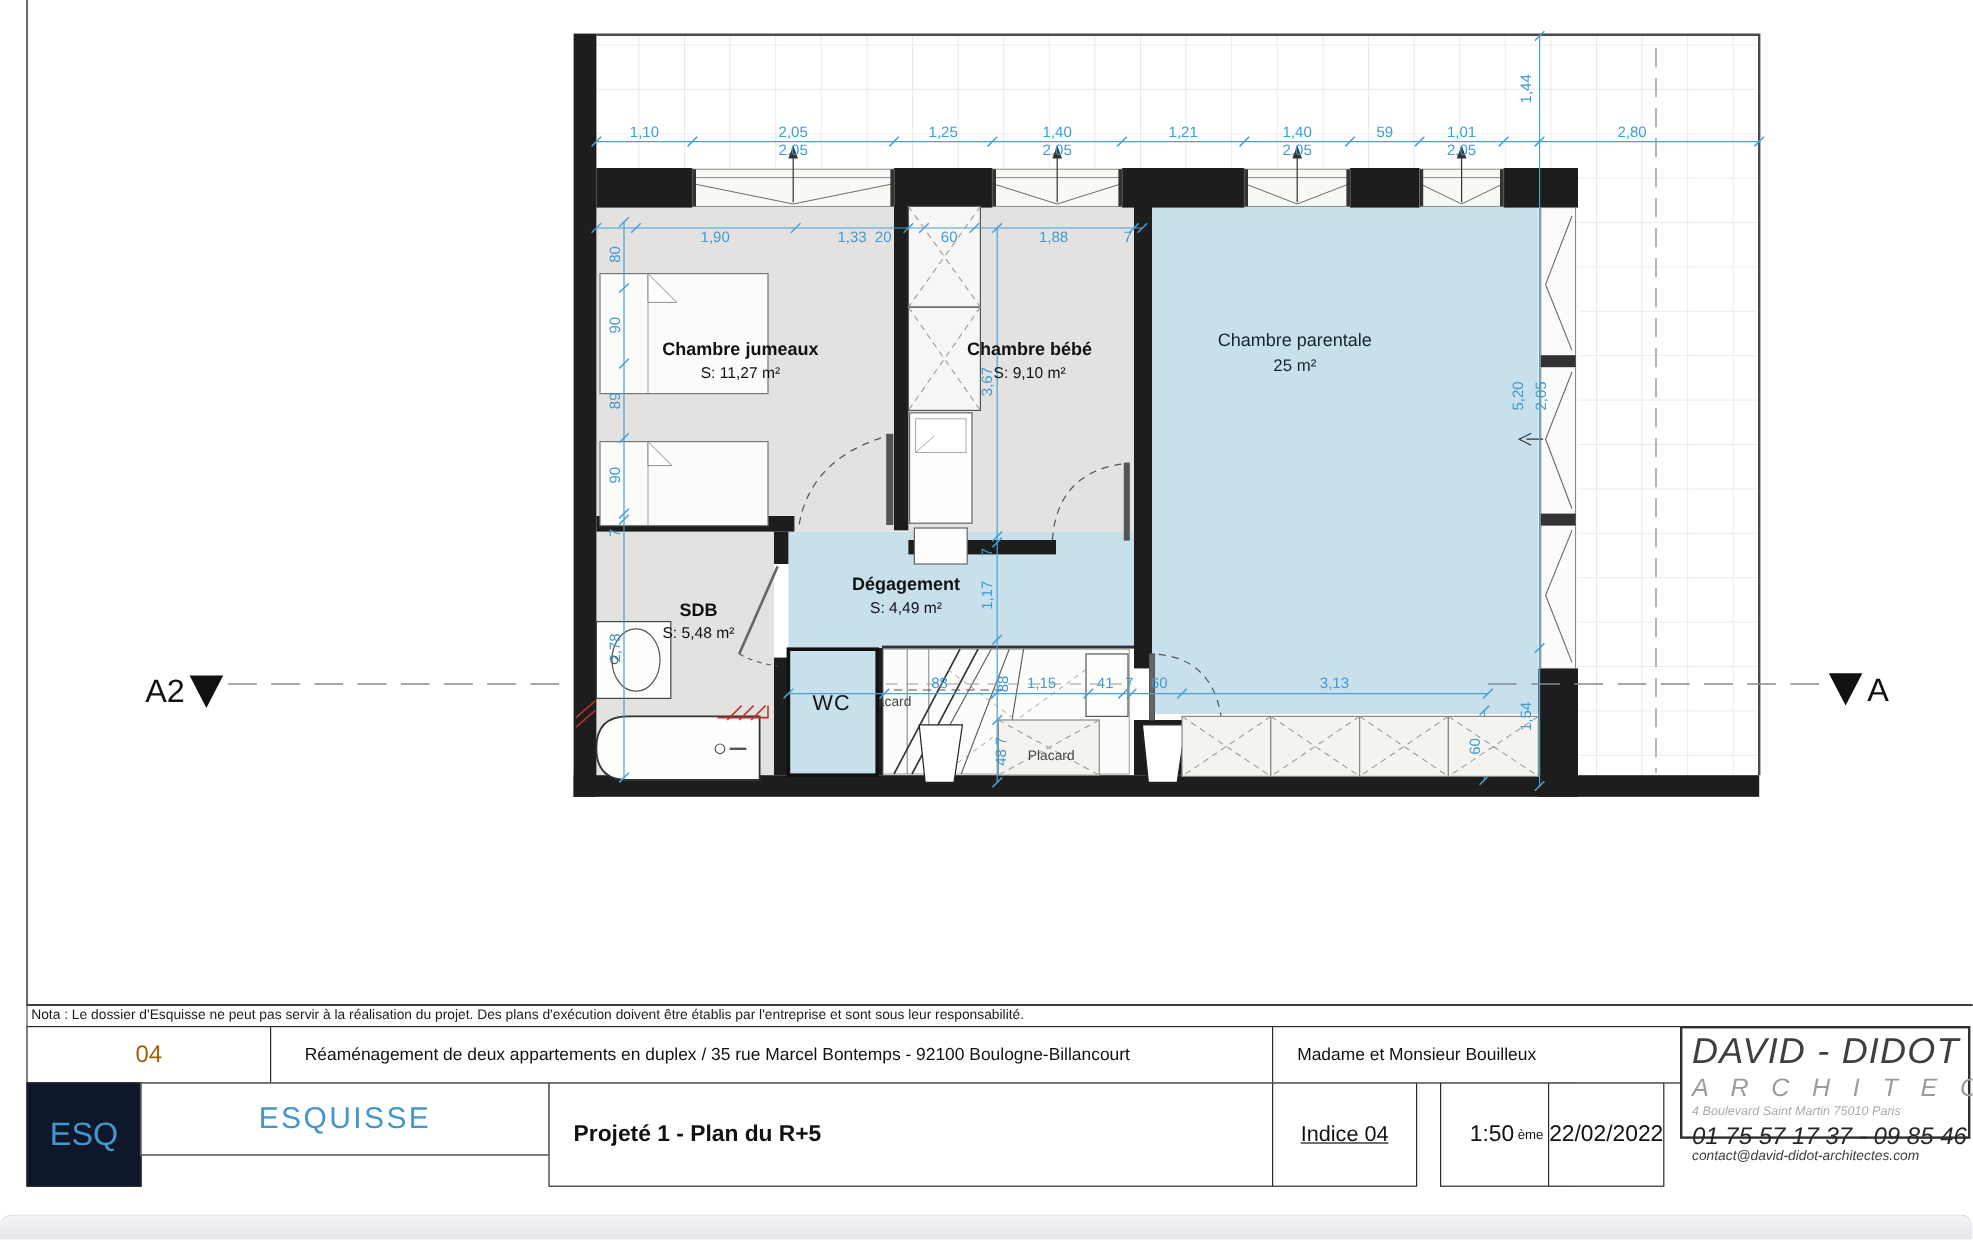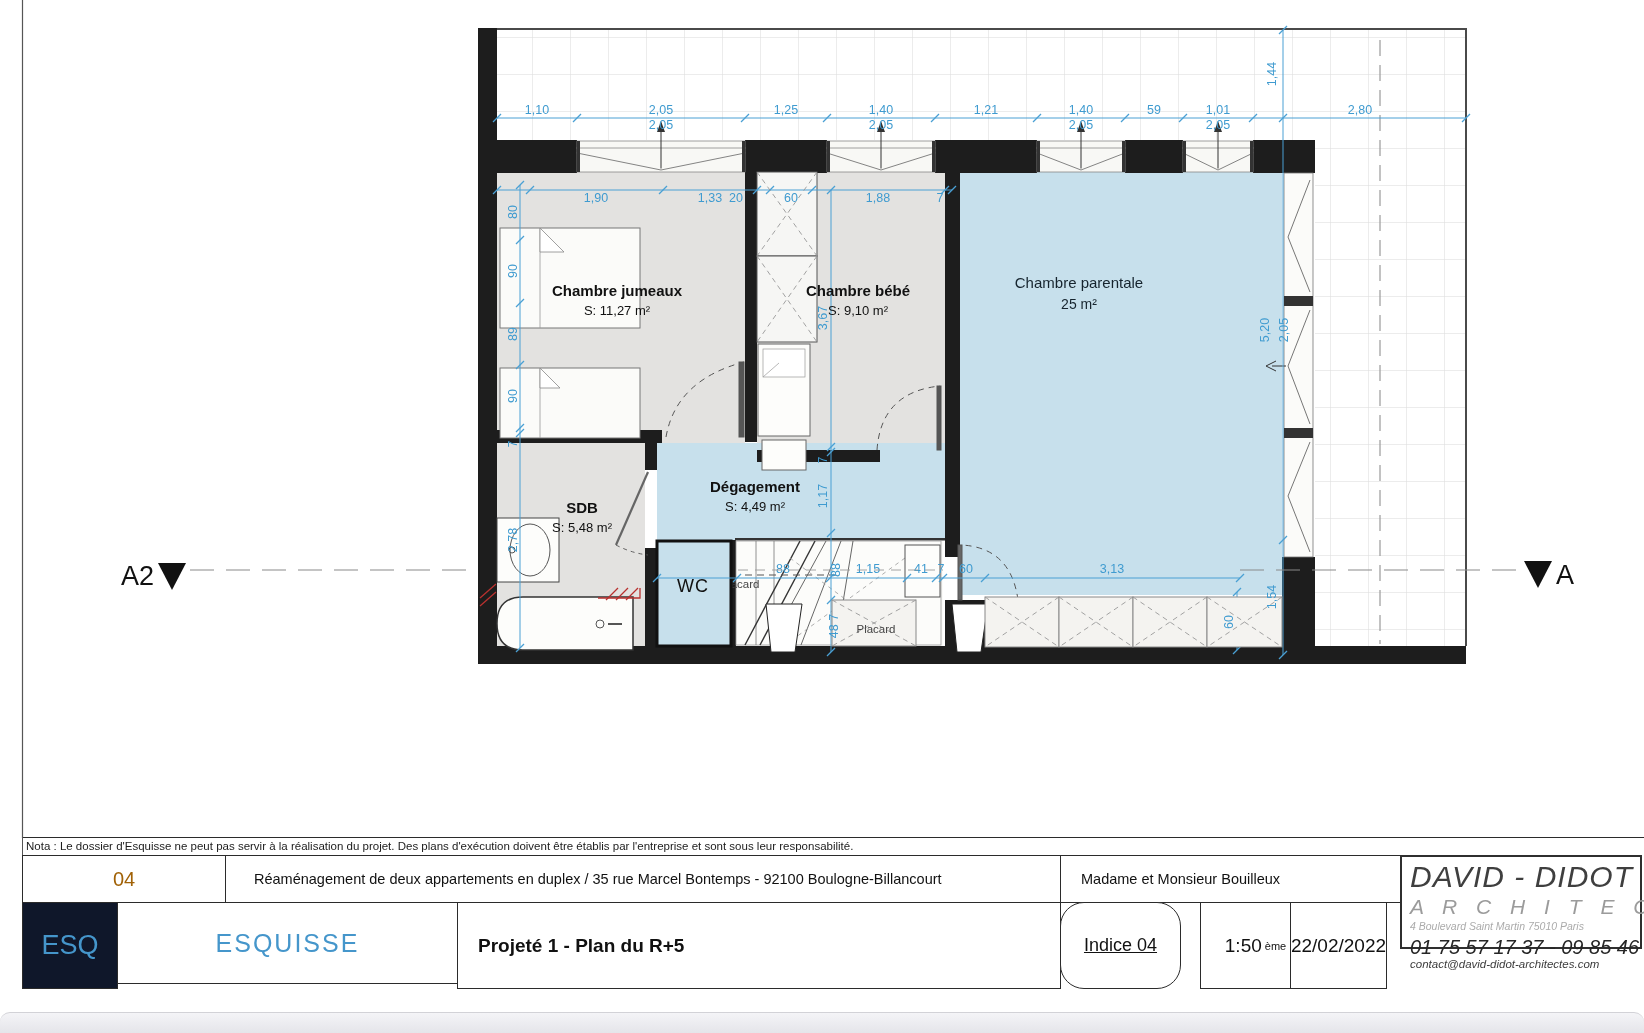--- a/index.html
+++ b/index.html
@@ -362,23 +362,23 @@
 <div class="rule"></div>
 <div class="sheet-edge"></div>
 <div class="nota">Nota : Le dossier d'Esquisse ne peut pas servir à la réalisation du projet. Des plans d'exécution doivent être établis par l'entreprise et sont sous leur responsabilité.</div>
 
 <div>
   <div class="tb-cell num04" style="left:22px;top:855px;width:204px;height:48px;">04</div>
   <div class="tb-cell proj" style="left:225px;top:855px;width:836px;height:48px;">Réaménagement de deux appartements en duplex / 35 rue Marcel Bontemps - 92100 Boulogne-Billancourt</div>
   <div class="tb-cell client" style="left:1060px;top:855px;width:341px;height:48px;">Madame et Monsieur Bouilleux</div>
 
   <div class="tb-cell esq-code" style="left:22px;top:902px;width:96px;height:87px;">ESQ</div>
-  <div class="tb-cell esquisse" style="left:117px;top:902px;width:341px;height:82px;">ESQUISSE</div>
+  <div class="tb-cell esquisse" style="left:117px;top:902px;width:341px;height:61px;">ESQUISSE</div>
   <div class="tb-cell dtitle" style="left:457px;top:902px;width:604px;height:87px;">Projeté 1 - Plan du R+5</div>
-  <div class="tb-cell indice" style="left:1060px;top:902px;width:121px;height:87px;border-radius:24px;">Indice 04</div>
+  <div class="tb-cell indice" style="left:1060px;top:902px;width:121px;height:87px;">Indice 04</div>
   <div class="tb-cell scalec" style="left:1180px;top:902px;width:111px;height:87px;">
        <span>1:50</span>
         <sup>ème</sup>
       </div>
   <div class="tb-cell datec" style="left:1290px;top:902px;width:97px;height:87px;">22/02/2022</div>
 
   <div class="logo-box" style="left:1400px;top:855px;width:242px;height:94px;font-style:italic;">
     <div class="logo-name">DAVID - DIDOT</div>
     <div class="logo-sub">A R C H I T E C T E S</div>
     <div class="logo-addr">4 Boulevard Saint Martin 75010 Paris</div>

